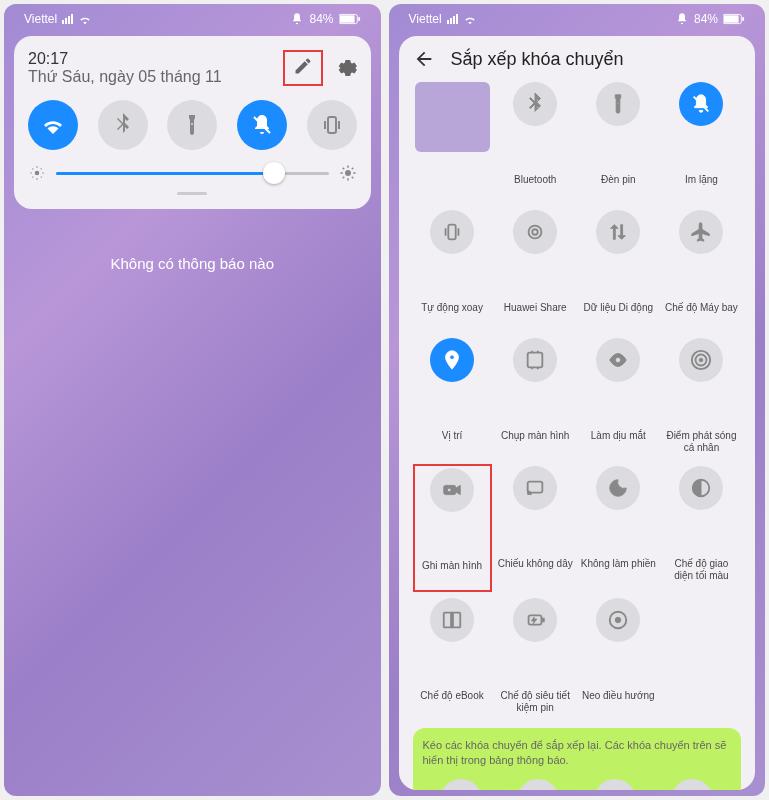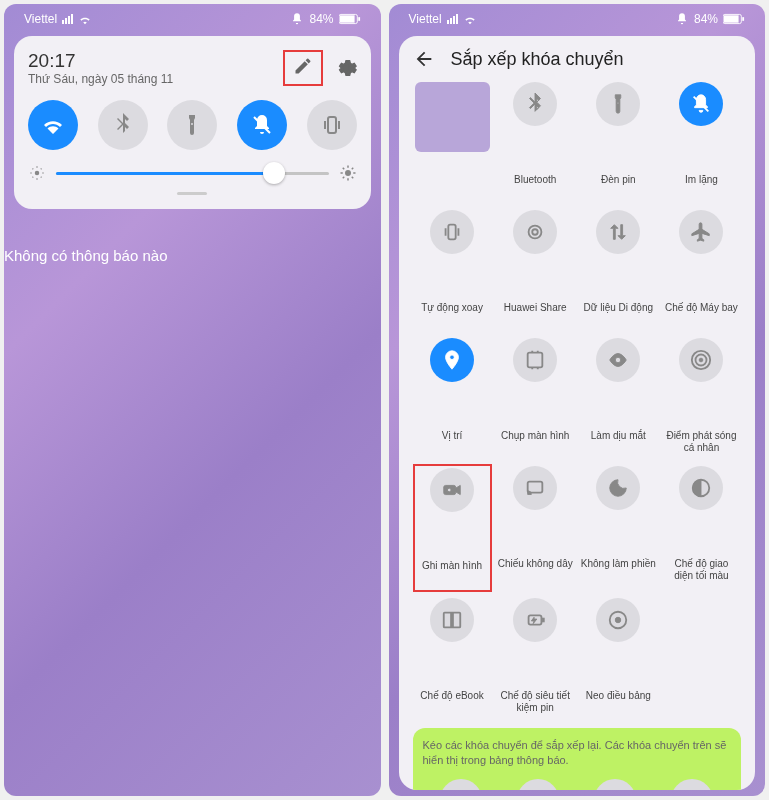--- a/index.html
+++ b/index.html
@@ -47,22 +47,22 @@
       border-radius: 18px;
       padding: 14px;
     }
     .panel-header {
       display: flex;
       justify-content: space-between;
       align-items: center;
       margin-bottom: 14px;
     }
     .time-block { color: #333; }
-    .time { font-size: 19px; font-weight: 400; }
-    .date { font-size: 12px; color: #666; }
+    .time { font-size: 16px; font-weight: 400; }
+    .date { font-size: 16px; color: #666; }
     .header-actions { display: flex; gap: 12px; align-items: center; }
     .edit-box { border: 2px solid #e63c3c; padding: 4px 8px; }
     .toggles-row {
       display: flex;
       justify-content: space-between;
       gap: 8px;
       margin-bottom: 14px;
     }
     .toggle {
       width: 50px;
@@ -108,23 +108,23 @@
     }
     .handle-bar {
       width: 30px;
       height: 3px;
       background: #ccc;
       border-radius: 2px;
       margin: 10px auto 0;
     }
     .no-notif {
       color: #fff;
-      text-align: left;
+      text-align: center;
       font-size: 15px;
-      margin-top: 32px;
+      margin-top: 40px;
     }
     
     
     .arrange-panel {
       background: #f2f0f5;
       margin: 6px 10px;
       border-radius: 18px;
       padding: 12px 14px;
       flex: 1;
       display: flex;
@@ -521,21 +521,21 @@
           </div>
           <div class="tile-label">Chế độ siêu tiết kiệm pin</div>
         </div>
         <div class="tile">
           <div class="tile-icon">
             <svg viewBox="0 0 24 24" stroke="#888">
               <circle cx="12" cy="12" r="9" fill="none" stroke-width="2"></circle>
               <circle cx="12" cy="12" r="3"></circle>
             </svg>
           </div>
-          <div class="tile-label">Neo điều bảng</div>
+          <div class="tile-label">Neo điều hướng</div>
         </div>
       </div>
 
     <div class="hint-section">
       <div class="hint-text">Kéo các khóa chuyển để sắp xếp lại. Các khóa chuyển trên sẽ hiển thị trong bảng thông báo.</div>
       <div class="hint-icons">
         <div class="hint-icon">
             <svg width="20" height="20" viewBox="0 0 24 24">
               <rect x="3" y="6" width="18" height="12" rx="2" fill="none" stroke="#888" stroke-width="2"></rect>
               <circle cx="17" cy="15" r="1.5" fill="#888"></circle>

